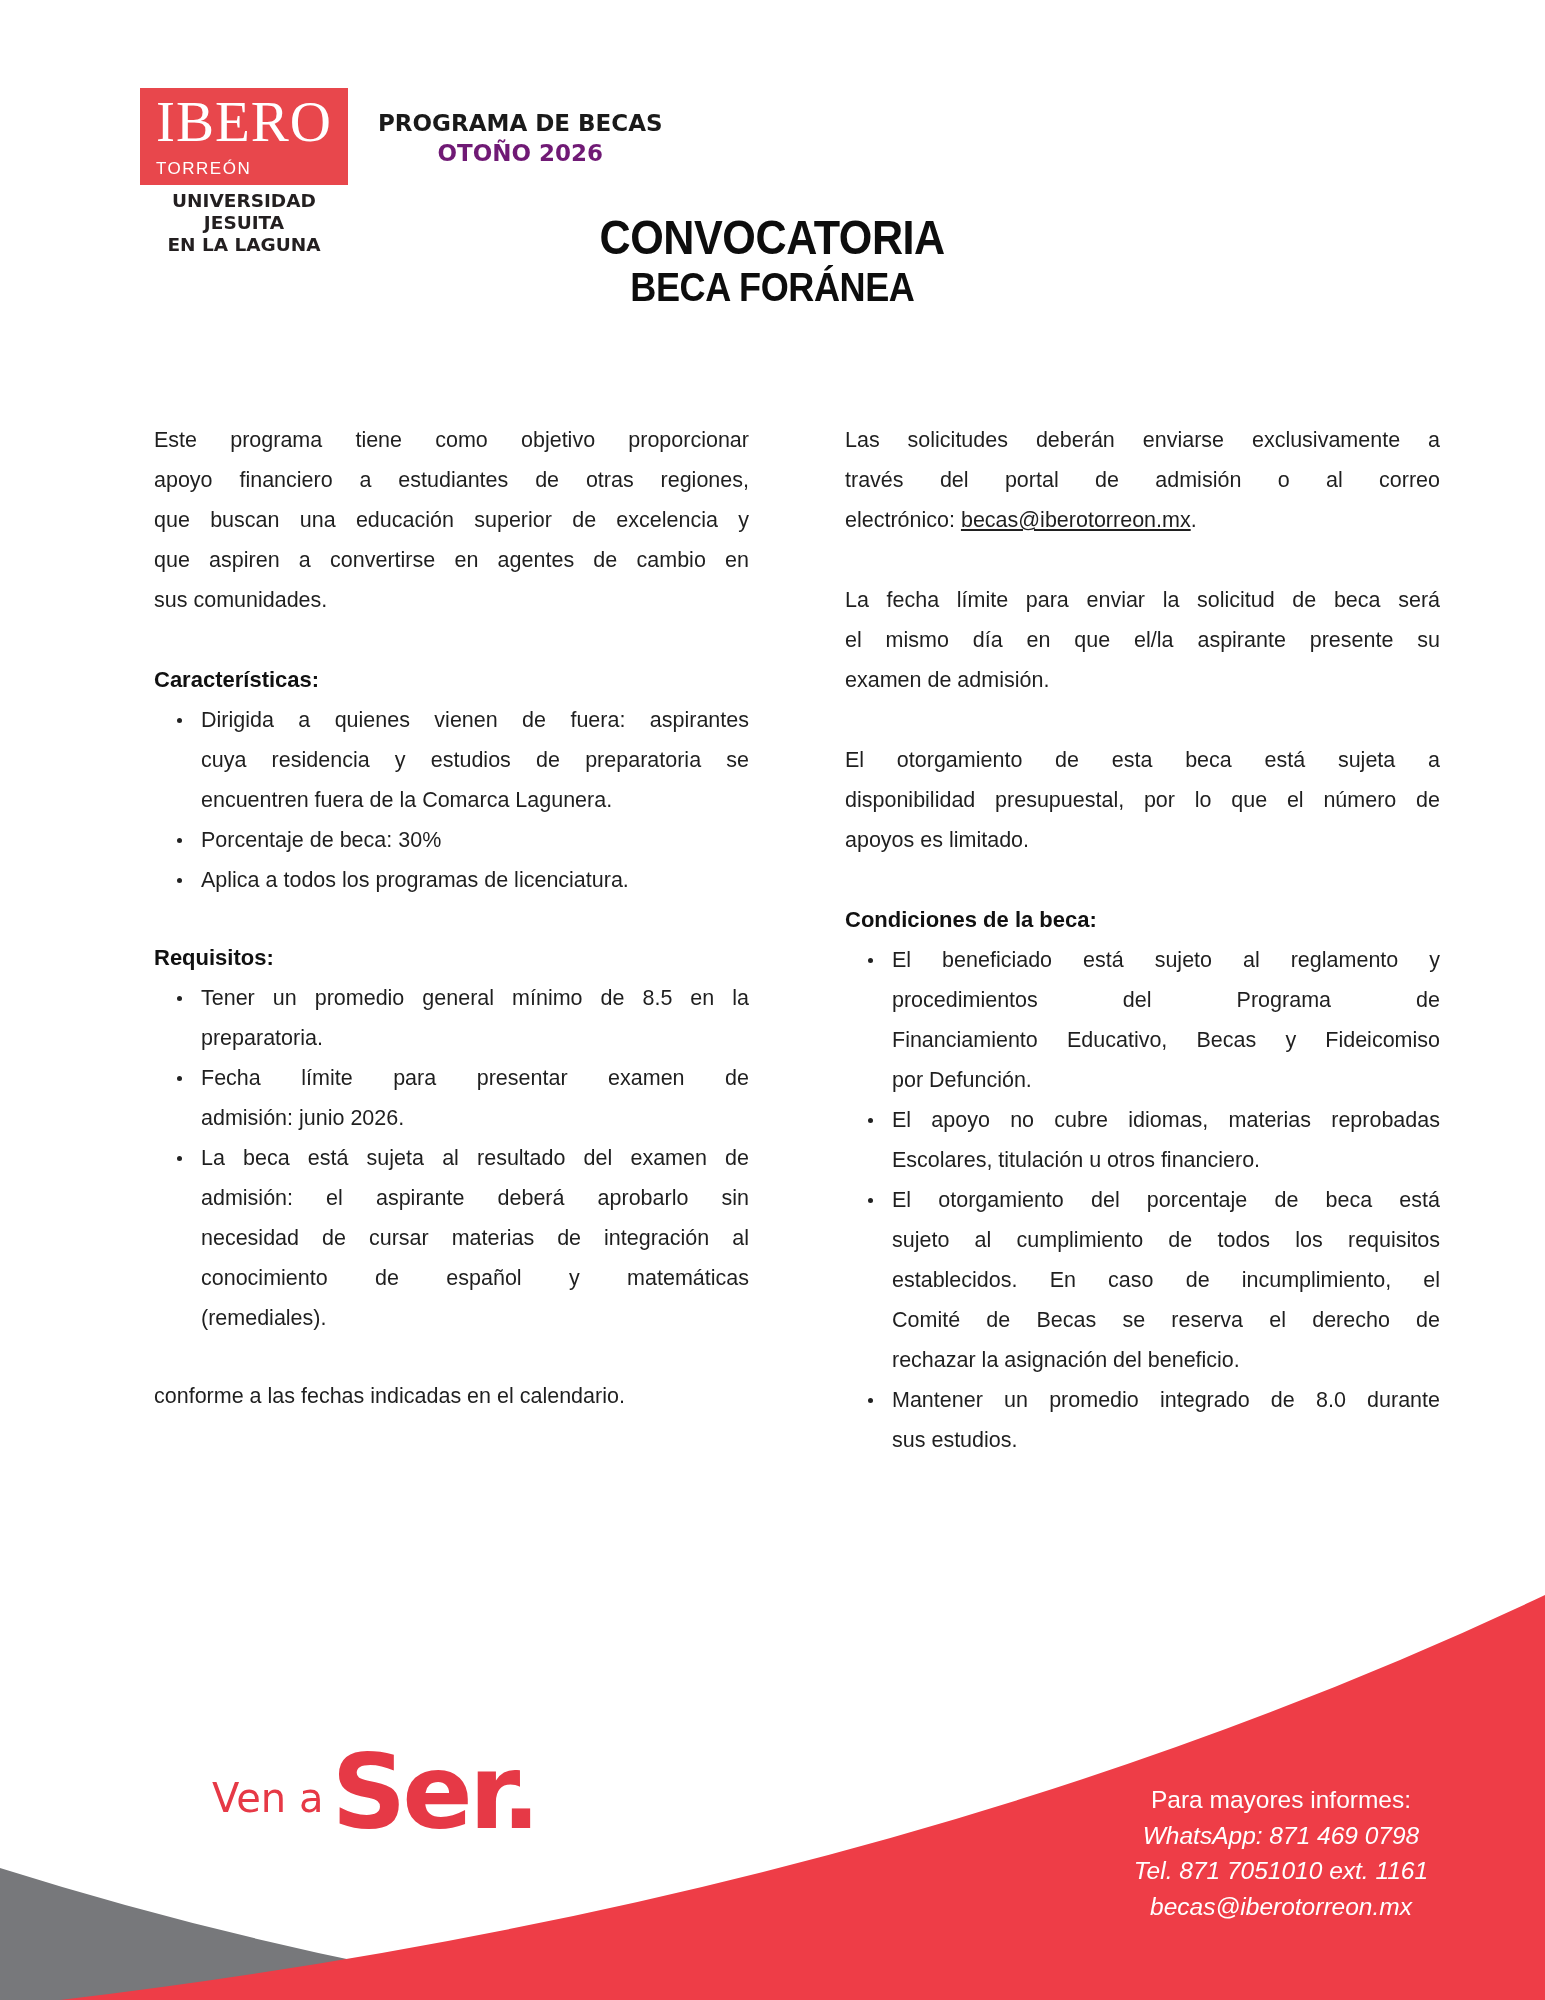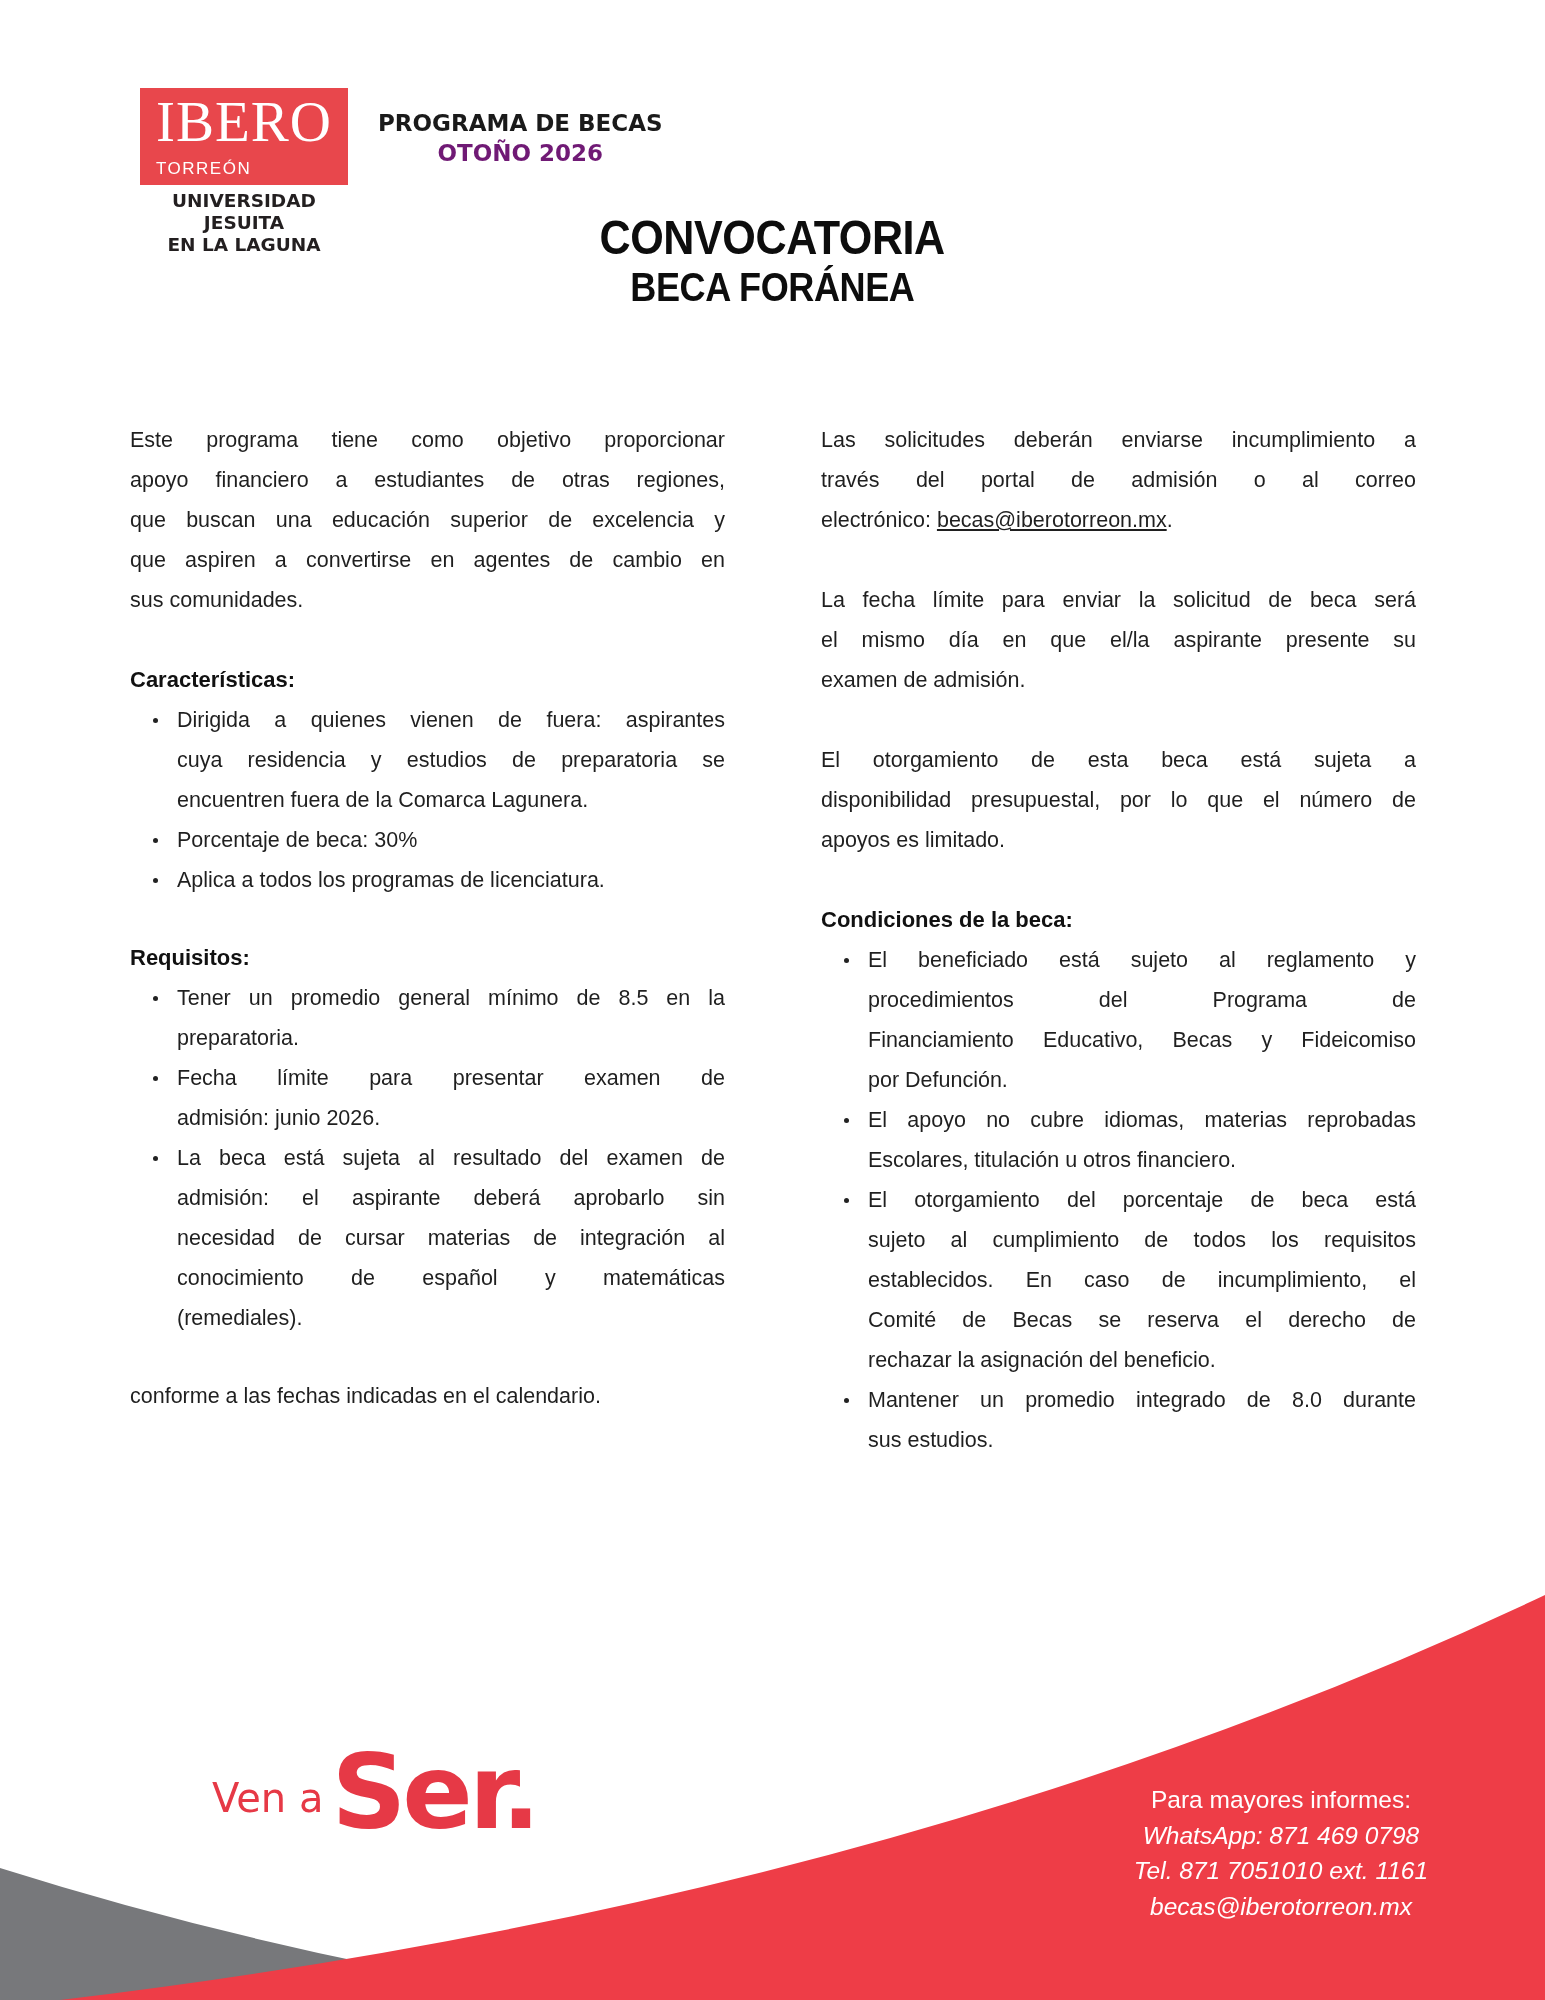--- a/index.html
+++ b/index.html
@@ -38,21 +38,21 @@
   .title-main{
     font-size:49px;font-weight:bold;letter-spacing:-.5px;line-height:54px;
     display:inline-block;transform:scaleX(.88);
   }
   .title-sub{
     font-size:41px;font-weight:bold;letter-spacing:-.5px;line-height:46px;
     display:inline-block;transform:scaleX(.88);
   }
   
   .columns{
-    position:absolute;left:130px;top:420px;width:1286px;
+    position:absolute;left:154px;top:420px;width:1286px;
     display:flex;gap:96px;
     font-size:21.5px;line-height:40px;color:#1f1f1f;
   }
   .col{width:611px;}
   .jline{text-align:justify;text-align-last:justify;}
   .jline.jlast{text-align-last:auto;}
   .para{margin:0 0 40px 0;}
   .col h3{
     font-size:22px;font-weight:bold;color:#111;margin:38px 0 0 0;line-height:40px;
   }
@@ -160,21 +160,21 @@
         </li>
     </ul>
 
     <div class="para gap-top">
         <div class="jline jlast">conforme a las fechas indicadas en el calendario.</div>
       </div>
   </div>
 
   <div class="col">
     <div class="para">
-      <div class="jline">Las solicitudes deberán enviarse incumplimiento a</div>
+      <div class="jline">Las solicitudes deberán enviarse exclusivamente a</div>
       <div class="jline">través del portal de admisión o al correo</div>
       <div class="jline jlast"><span>electrónico: </span><span class="email-link">becas@iberotorreon.mx</span><span>.</span></div>
     </div>
 
     <div class="para">
         <div class="jline">La fecha límite para enviar la solicitud de beca será</div>
         <div class="jline">el mismo día en que el/la aspirante presente su</div>
         <div class="jline jlast">examen de admisión.</div>
       </div>
 

